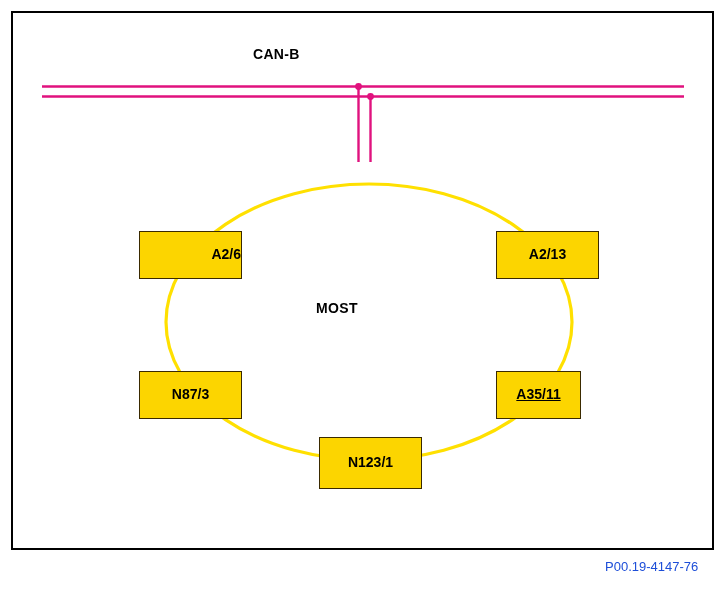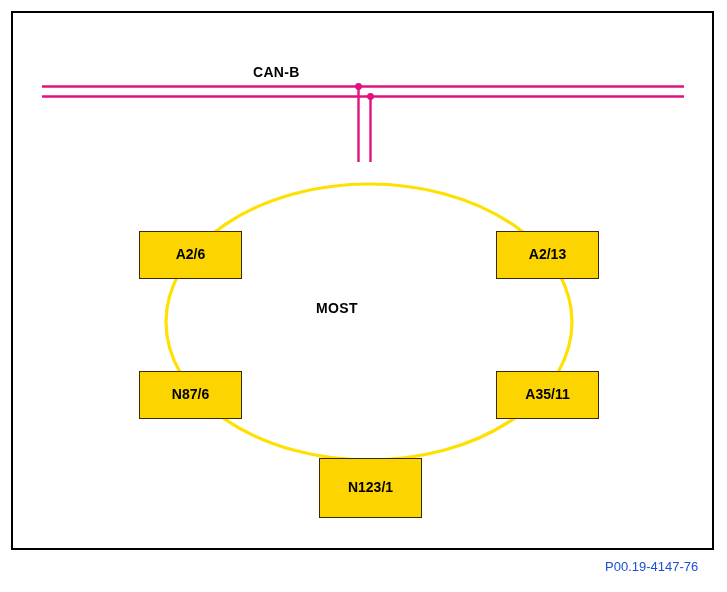--- a/index.html
+++ b/index.html
@@ -42,21 +42,21 @@
     top: 0;
     width: 727px;
     height: 592px;
     pointer-events: none;
   }
 
   
   .bus-label {
     position: absolute;
     left: 253px;
-    top: 64px;
+    top: 46px;
     font-size: 14px;
     font-weight: bold;
     color: #000000;
     letter-spacing: 0.3px;
     white-space: nowrap;
   }
 
   .ring-label {
     position: absolute;
     left: 337px;
@@ -105,25 +105,25 @@
         #f63c4e 26%,
         #f7662c 48%,
         #f99a16 68%,
         #fbc307 84%,
         #fcd500 100%);
     border: 1px solid #7a1040;
   }
 
   
   #node-a2-a40-3   { left: 319px; top: 161px; width: 103px; height: 48px; }
-  #node-a2-6       { left: 139px; top: 231px; width: 103px; height: 48px; }
+  #node-a2-6       { left: 139px; top: 231px; width: 103px; height: 48px; align-items: flex-end; }
   #node-a2-13      { left: 496px; top: 231px; width: 103px; height: 48px; align-items: center; }
   #node-n87-5      { left: 139px; top: 371px; width: 103px; height: 48px; }
-  #node-a35-11     { left: 496px; top: 371px; width: 103px; height: 48px; }
-  #node-n123-1     { left: 319px; top: 437px; width: 103px; height: 60px; margin-top: 21px; }
+  #node-a35-11     { left: 496px; top: 371px; width: 85px; height: 48px; text-decoration: underline; }
+  #node-n123-1     { left: 319px; top: 437px; width: 103px; height: 52px; }
 </style>
 </head>
 <body>
 
 <div id="diagram-root">
 
   <div class="frame"></div>
 
   <svg class="canvas" viewBox="0 0 727 592">
 
@@ -146,21 +146,21 @@
 
   <div class="node" id="node-a2-6">
     <span class="node-line">A2/6</span>
   </div>
 
   <div class="node" id="node-a2-13">
     <span class="node-line">A2/13</span>
   </div>
 
   <div class="node" id="node-n87-5">
-    <span class="node-line">N87/6</span>
+    <span class="node-line">N87/3</span>
   </div>
 
   <div class="node" id="node-a35-11">
     <span class="node-line">A35/11</span>
   </div>
 
   <div class="node" id="node-n123-1">
     <span class="node-line">N123/1</span>
   </div>
 

